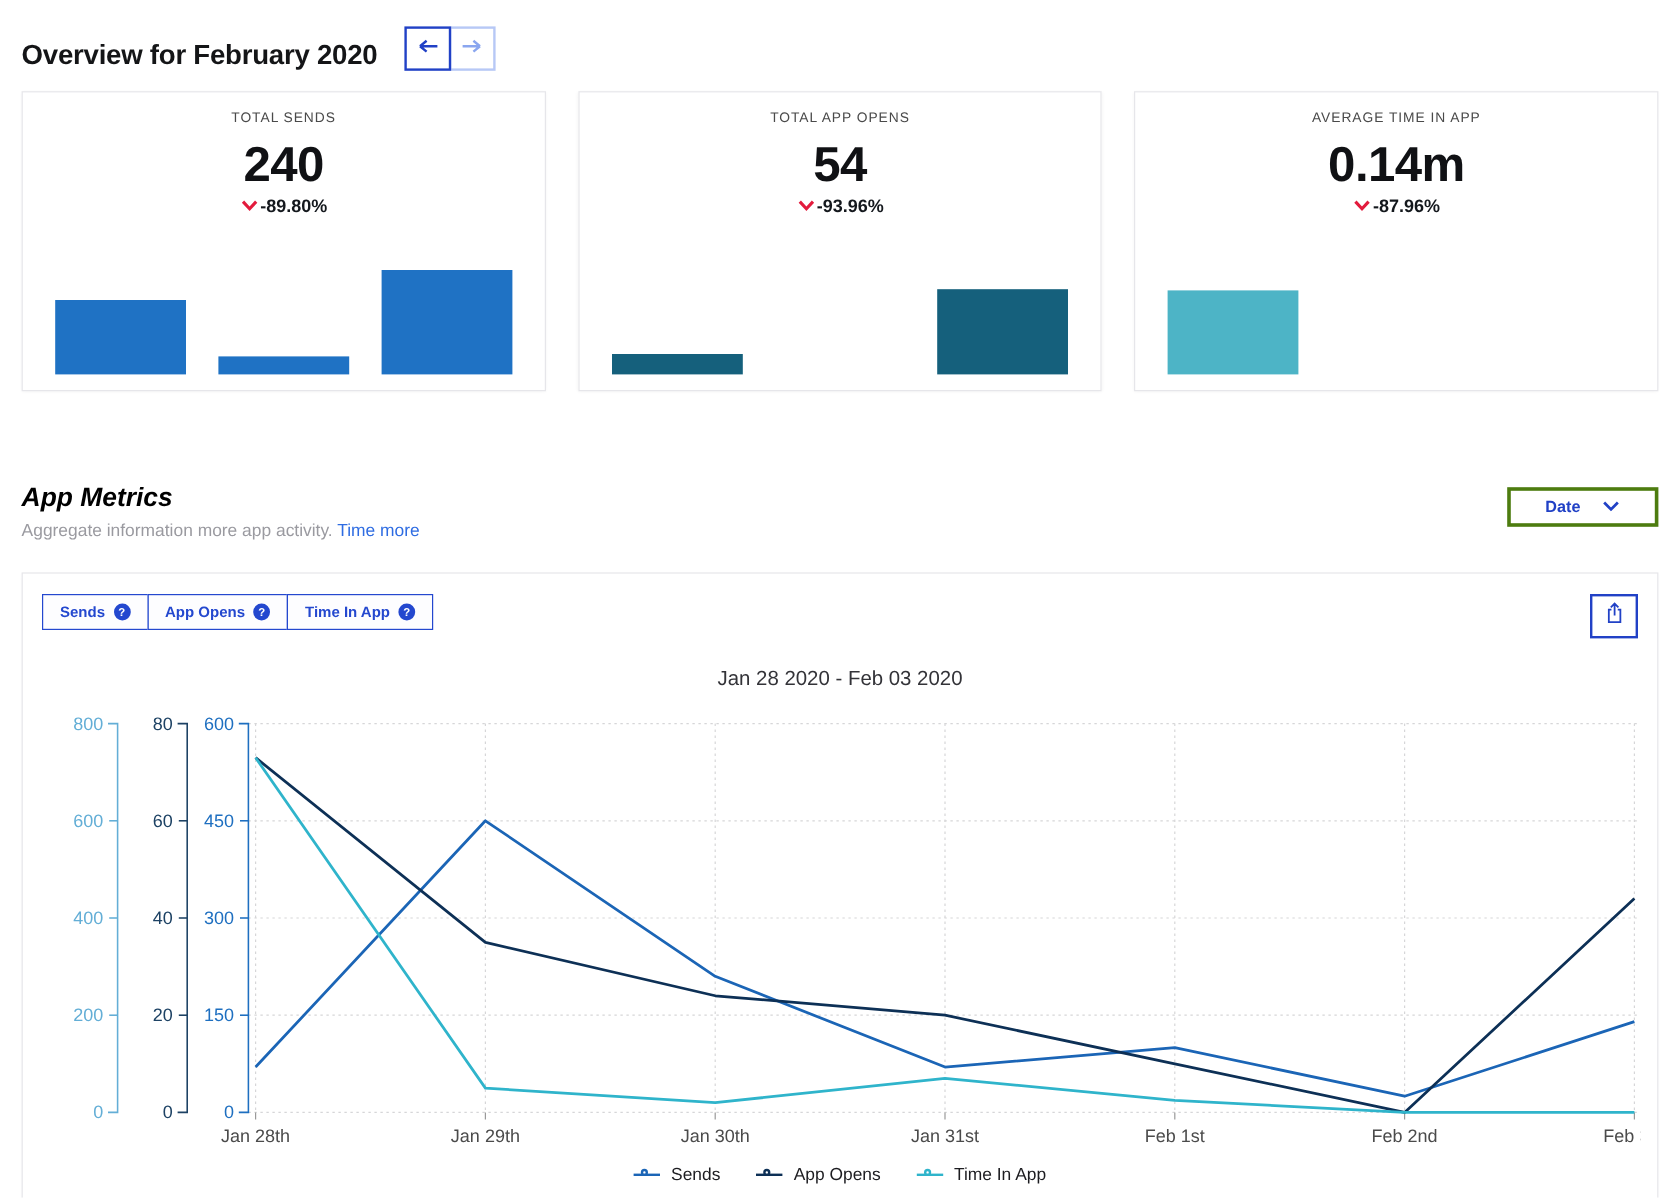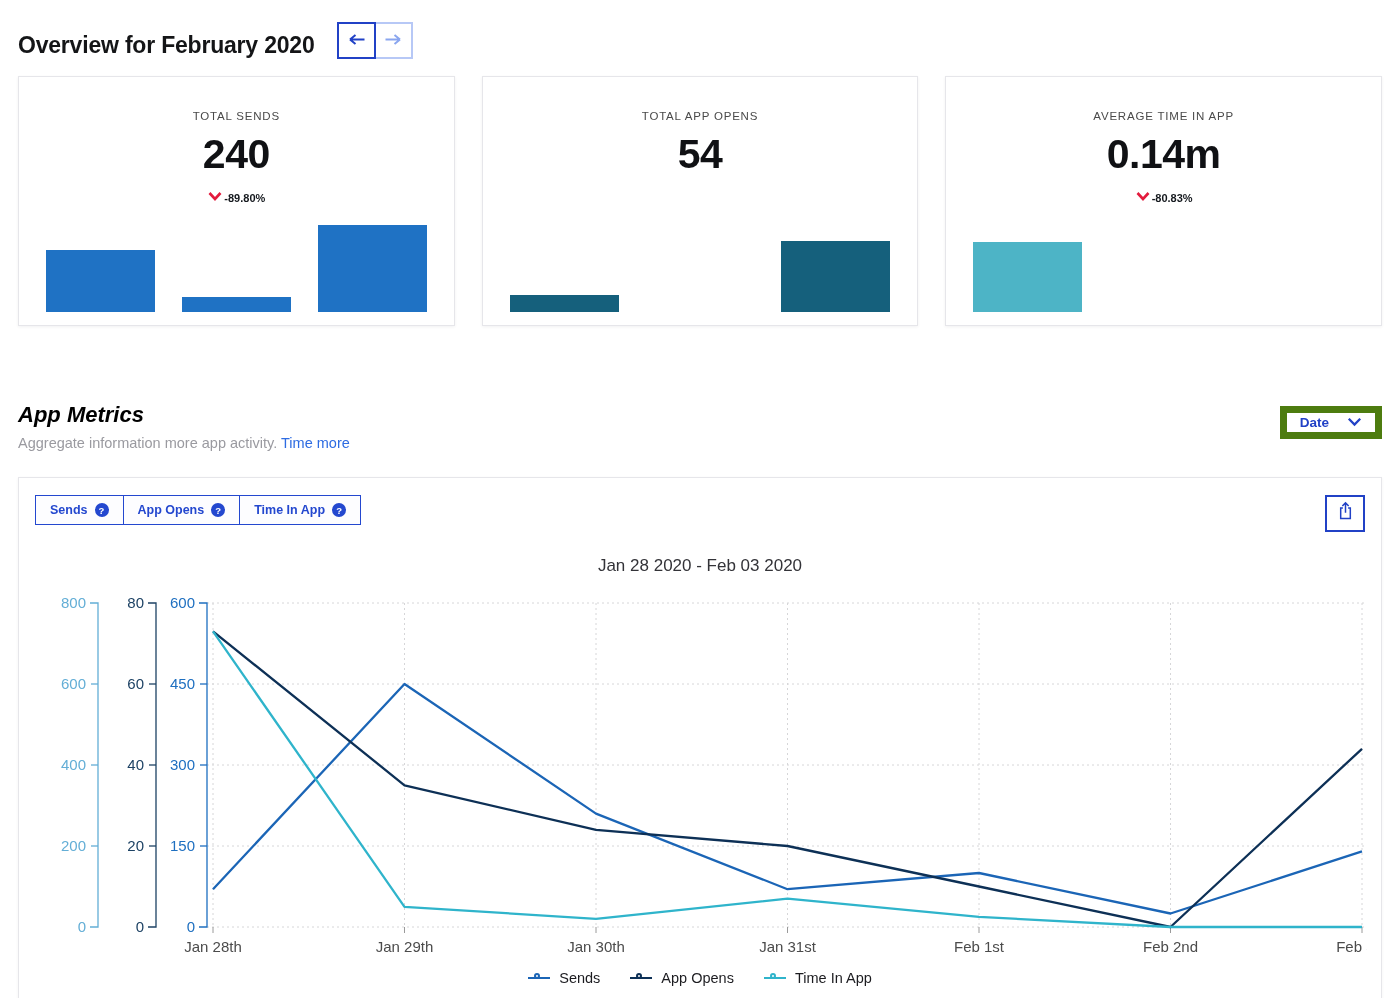--- a/index.html
+++ b/index.html
@@ -13,37 +13,37 @@
   .month-nav { display:flex; margin-left:22px; }
   .nav-btn { width:39px; height:37px; background:#fff; display:flex; align-items:center;
              justify-content:center; cursor:pointer; }
   .nav-btn.prev { border:2px solid #2141c6; position:relative; z-index:1; }
   .nav-btn.next { border:2px solid #b7c8f6; margin-left:-2px; }
 
   
   .stat-cards { display:grid; grid-template-columns:repeat(3,1fr); gap:27px; margin-top:17px; }
   .stat-card { position:relative; height:250px; background:#fff; border:1px solid #e6e6ea;
                box-shadow:0 1px 3px rgba(20,20,40,0.06); text-align:center; }
-  .stat-label { margin-top:33px; font-size:11.5px; letter-spacing:0.8px; color:#4a4a4a; }
+  .stat-label { margin-top:16px; font-size:11.5px; letter-spacing:0.8px; color:#4a4a4a; }
   .stat-value { margin-top:9px; font-size:41px; font-weight:700; color:#101114; letter-spacing:-0.5px; }
-  .stat-delta { margin-top:13px; display:flex; align-items:center; justify-content:center; gap:1px;
-                font-size:11px; font-weight:700; color:#14181d; }
+  .stat-delta { margin-top:3px; display:flex; align-items:center; justify-content:center; gap:1px;
+                font-size:15px; font-weight:700; color:#14181d; }
   .mini-chart { position:absolute; left:0; right:0; bottom:13px; height:90px;
                 display:flex; align-items:flex-end; gap:27px; padding:0 27px; }
   .mini-slot { flex:1; display:flex; align-items:flex-end; height:100%; }
   .mini-bar { width:100%; }
 
   
   .metrics-header { display:flex; justify-content:space-between; align-items:flex-start; margin-top:76px; }
   .section-title { font-size:22px; font-weight:700; color:#000000;font-style:italic; }
   .section-subtitle { margin-top:7px; font-size:14.5px; color:#9a9aa0; }
   .learn-more { color:#2e6ce2; text-decoration:none; cursor:pointer; }
   .date-dropdown { display:flex; align-items:center; justify-content:flex-start; gap:18px;
-                   min-width:102px; height:33px; padding:0 13px; background:#fff;
-                   border:7px solid #4d7c0f; color:#2141c6; font-size:13.5px; font-weight:700;
+                   min-width:102px; height:33px; padding:0 29px; background:#fff;
+                   border:3px solid #4d7c0f; color:#2141c6; font-size:13.5px; font-weight:700;
                    cursor:pointer; margin-top:4px; }
 
   
   .metrics-panel { margin-top:26px; background:#fff; border:1px solid #e6e6ea;
                    box-shadow:0 1px 3px rgba(20,20,40,0.05); padding:17px 16px 14px; }
   .panel-toolbar { display:flex; justify-content:space-between; align-items:flex-start; }
   .tab-group { display:flex; }
   .metric-tab { display:flex; align-items:center; gap:7px; height:30px; padding:0 14px;
                 background:#fdfdff; border:1px solid #2448cf; color:#2448cf;
                 font-size:12.5px; font-weight:700; cursor:pointer; margin-left:-1px; }
@@ -112,20 +112,28 @@
           </div>
           <div class="mini-slot">
             <div class="mini-bar" style="height: 97%; background: rgb(31, 114, 196);"></div>
           </div>
         </div>
     </div>
 
     <div class="stat-card">
       <div class="stat-label">TOTAL APP OPENS</div>
       <div class="stat-value">54</div>
+      <div class="stat-delta">
+        <span>
+          <svg width="16" height="11" viewBox="0 0 16 11">
+              <path d="M2.5 2 L8 8 L13.5 2" stroke="#e31b3d" stroke-width="2.6" fill="none"></path>
+            </svg>
+        </span>
+        <span>-93.96%</span>
+      </div>
       <div class="mini-chart">
           <div class="mini-slot">
             <div class="mini-bar" style="height: 19%; background: rgb(21, 96, 124);"></div>
           </div>
           <div class="mini-slot">
             <div class="mini-bar" style="height: 0%; background: rgb(21, 96, 124);"></div>
           </div>
           <div class="mini-slot">
             <div class="mini-bar" style="height: 79%; background: rgb(21, 96, 124);"></div>
           </div>
@@ -134,21 +142,21 @@
 
     <div class="stat-card">
       <div class="stat-label">AVERAGE TIME IN APP</div>
       <div class="stat-value">0.14m</div>
       <div class="stat-delta">
         <span>
           <svg width="16" height="11" viewBox="0 0 16 11">
               <path d="M2.5 2 L8 8 L13.5 2" stroke="#e31b3d" stroke-width="2.6" fill="none"></path>
             </svg>
         </span>
-        <span>-80.83%</span>
+        <span>-87.96%</span>
       </div>
       <div class="mini-chart">
           <div class="mini-slot">
             <div class="mini-bar" style="height: 78%; background: rgb(77, 180, 198);"></div>
           </div>
           <div class="mini-slot">
             <div class="mini-bar" style="height: 0%; background: rgb(77, 180, 198);"></div>
           </div>
           <div class="mini-slot">
             <div class="mini-bar" style="height: 0%; background: rgb(77, 180, 198);"></div>

